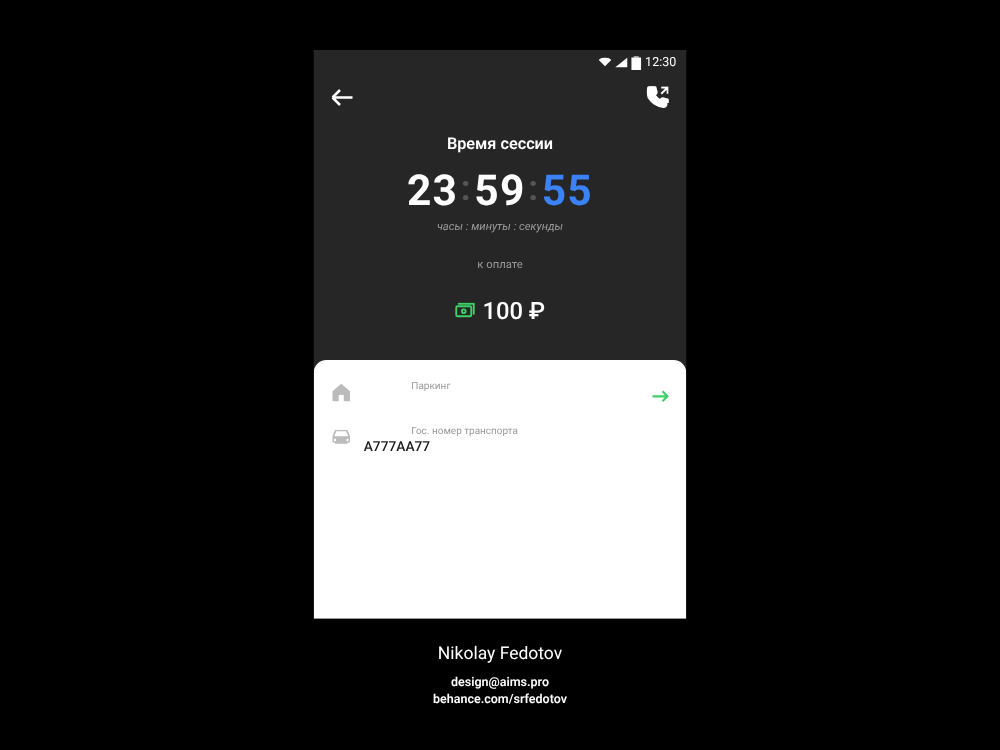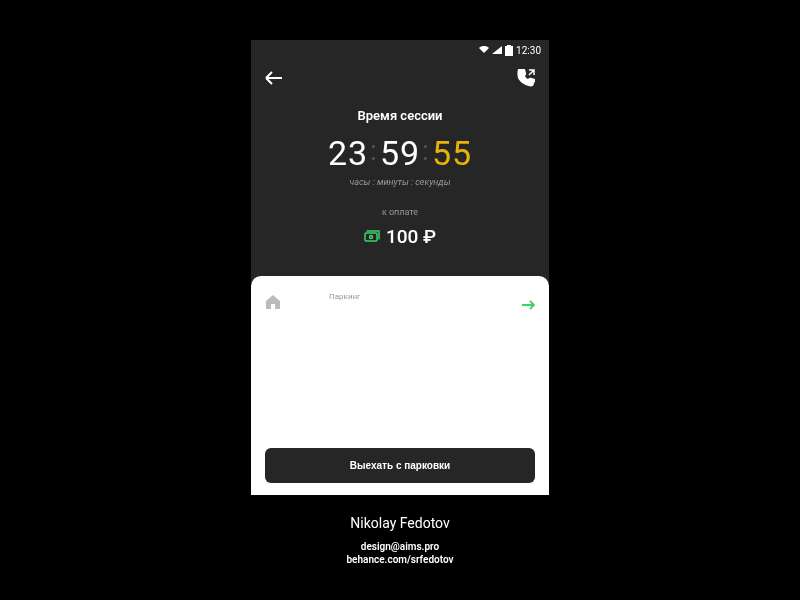--- a/index.html
+++ b/index.html
@@ -65,45 +65,45 @@
     }
     .session-title {
       font-size: 13px;
       font-weight: 600;
       margin-bottom: 10px;
     }
     .timer {
       display: flex;
       align-items: center;
       font-size: 34px;
-      font-weight: 400;
+      font-weight: 700;
       letter-spacing: 1px;
       margin-bottom: 4px;
     }
     .timer-colon {
       color: #555;
       margin: 0 2px;
       font-size: 28px;
       line-height: 1;
       position: relative;
       top: -2px;
     }
     .timer-seconds {
-      color: #eab308;
+      color: #3b82f6;
     }
     .timer-labels {
       font-size: 9px;
       color: #999;
       margin-bottom: 20px;
       font-style: italic;
     }
     .payment-label {
       font-size: 9px;
       color: #999;
-      margin-bottom: 8px;
+      margin-bottom: 20px;
     }
     .payment-amount {
       display: flex;
       align-items: center;
       gap: 6px;
       font-size: 19px;
       font-weight: 500;
     }
     .cash-icon {
       color: #3DD168;
@@ -237,22 +237,30 @@
           <path d="M8 1L1 7v8h5v-5h4v5h5V7L8 1z"></path>
         </svg>
       <div class="card-text">
         <div class="card-label">Паркинг</div>
       </div>
       <svg class="arrow-right" width="14" height="10" viewBox="0 0 14 10" fill="none" stroke="#3DD168" stroke-width="1.8">
           <path d="M1 5h12M9 1l4 4-4 4"></path>
         </svg>
     </div>
 
-
-    <button class="exit-button">Выехать с парковки</button>
+    <div class="card-row">
+      <svg class="card-icon" width="16" height="14" viewBox="0 0 16 14" fill="#bbb">
+          <path d="M3 2h10l2 5v5h-2v1H3v-1H1V7l2-5zm1 1L2.5 7h11L12 3H4zm-1 6a1 1 0 100 2 1 1 0 000-2zm10 0a1 1 0 100 2 1 1 0 000-2z"></path>
+        </svg>
+      <div class="card-text">
+        <div class="card-label">Гос. номер транспорта</div>
+        <div class="card-value">А777АА77</div>
+      </div>
+    </div>
+
   </div>
 </div>
 
 <div class="credits">
   <div class="credit-name">Nikolay Fedotov</div>
   <div class="credit-line">design@aims.pro</div>
   <div class="credit-line">behance.com/srfedotov</div>
 </div>
 
 </body></html>

